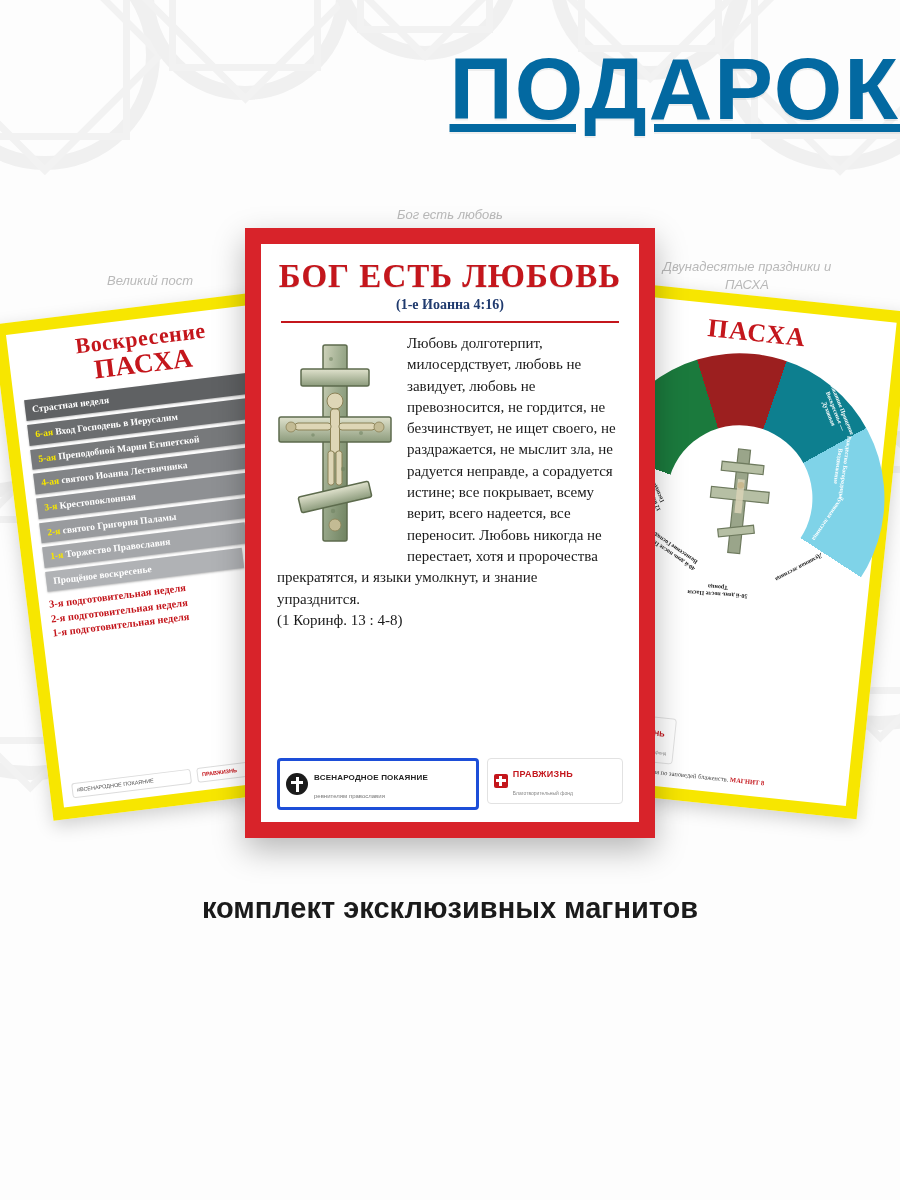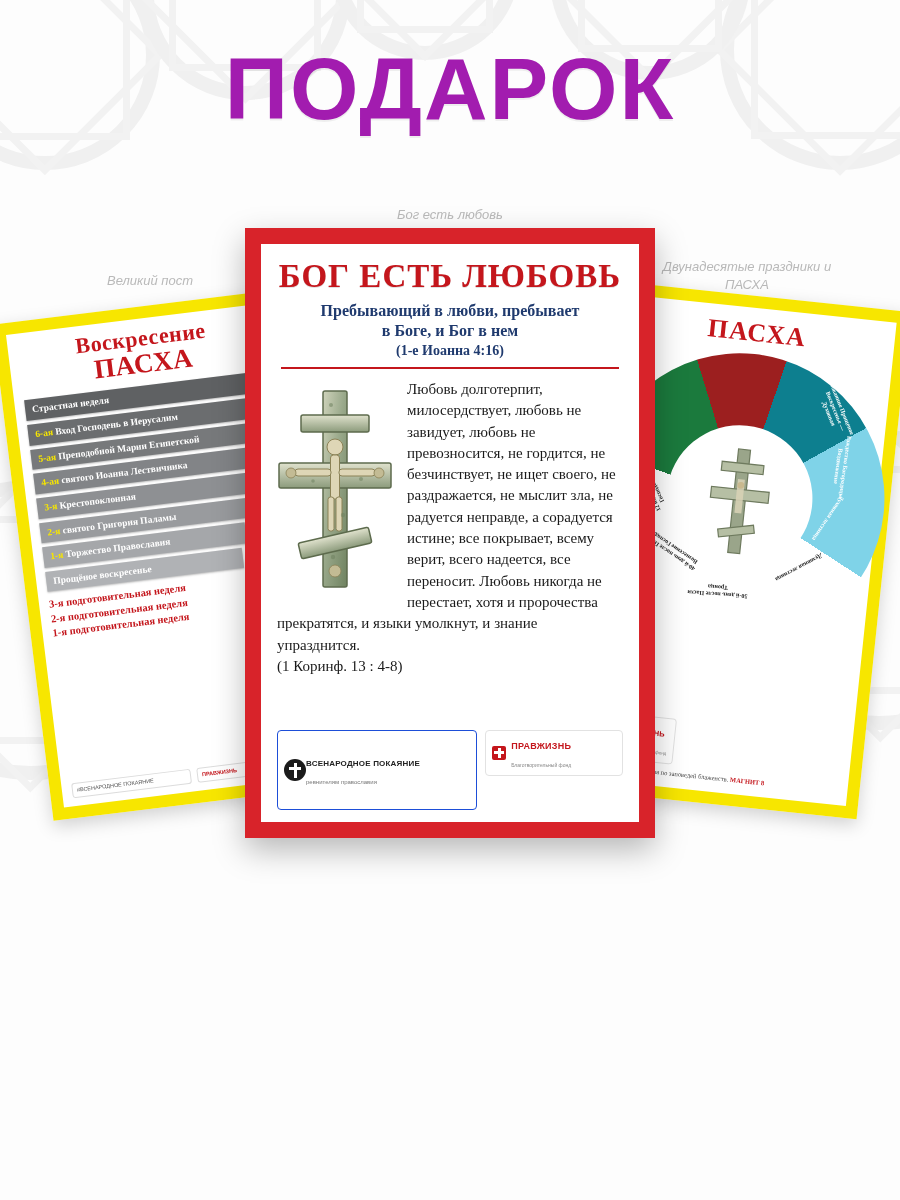--- a/index.html
+++ b/index.html
@@ -32,25 +32,26 @@
   .r2 { width: 210px; height: 210px; left: 140px;  top: -110px; }
   .r3 { width: 240px; height: 240px; right: -60px; top: -70px; }
   .r4 { width: 200px; height: 200px; right: 150px; top: -120px; }
   .r5 { width: 300px; height: 300px; left: -120px; top: 480px; }
   .r6 { width: 300px; height: 300px; right: -130px; top: 430px; }
   .r7 { width: 190px; height: 190px; left: 330px;  top: -130px; }
 
   
   .headline {
     position: absolute; top: 38px; left: 0; width: 100%;
-    text-align: center;
+    text-align: right;
     font-size: 88px; font-weight: bold;
     letter-spacing: 2px;
-    color: #a21caf;
+    color: #0369a1;
     text-shadow: 0 2px 0 rgba(0,0,0,0.06);
+    text-decoration: underline;
   }
 
   
   .caption {
     position: absolute;
     color: #b9b9b9;
     font-size: 13px;
     line-height: 1.35;
     text-align: center;
     font-style: italic;
@@ -219,22 +220,22 @@
     margin: 6px 10px 4px -4px;
     shape-outside: inset(0);
   }
   .cc-verse { text-align: left; }
   .cc-verse .ref { display: block; }
   .cc-footer {
     position: absolute; left: 16px; right: 16px; bottom: 12px;
   }
   .cc-badges { display: flex; gap: 8px; align-items: stretch; }
   .badge-vp {
-    flex: 1.35; display: flex; align-items: center; 
-    border: 1px solid #1d4ed8; border-radius: 4px; padding: 21px 6px;
+    flex: 1.35; display: flex; align-items: center; gap: 6px;
+    border: 3px solid #1d4ed8; border-radius: 4px; padding: 5px 6px;
   }
   .badge-vp .circ {
     width: 22px; height: 22px; border-radius: 50%; background: #1b1b1b;
     position: relative; flex: 0 0 22px;
   }
   .badge-vp .circ:before {
     content: ""; position: absolute; left: 9.5px; top: 4px; width: 3px; height: 15px; background: #fff;
   }
   .badge-vp .circ:after {
     content: ""; position: absolute; left: 5px; top: 8px; width: 12px; height: 2.5px; background: #fff;
@@ -363,24 +364,20 @@
       <div class="collection-note">
         <span>для духовного возрастания по</span>
         <span>заповедей блаженств.</span>
         <b>МАГНИТ 8</b>
       </div>
     </div>
   </div>
 
   <div class="card card-center">
     <div class="cc-title">БОГ ЕСТЬ ЛЮБОВЬ</div>
-    <div class="cc-sub">
-      <div>Пребывающий в любви, пребывает</div>
-      <div>в Боге, и Бог в нем</div>
-    </div>
     <div class="cc-ref">(1-е Иоанна 4:16)</div>
     <div class="cc-rule"></div>
 
     <div class="cc-body">
       <svg class="cross-center" viewBox="0 0 124 210">
         <defs>
           <linearGradient id="bronze" x1="0" y1="0" x2="1" y2="1">
             <stop offset="0%" stop-color="#cfd3bb"></stop>
             <stop offset="45%" stop-color="#9aa98b"></stop>
             <stop offset="100%" stop-color="#6f8260"></stop>
@@ -449,13 +446,14 @@
             </span>
           </div>
         </div>
       </div>
     </div>
   </div>
 
 </div>
 
 <div class="bottom-text">
+  <div>комплект эксклюзивных магнитов</div>
 </div>
 
 </body></html>

